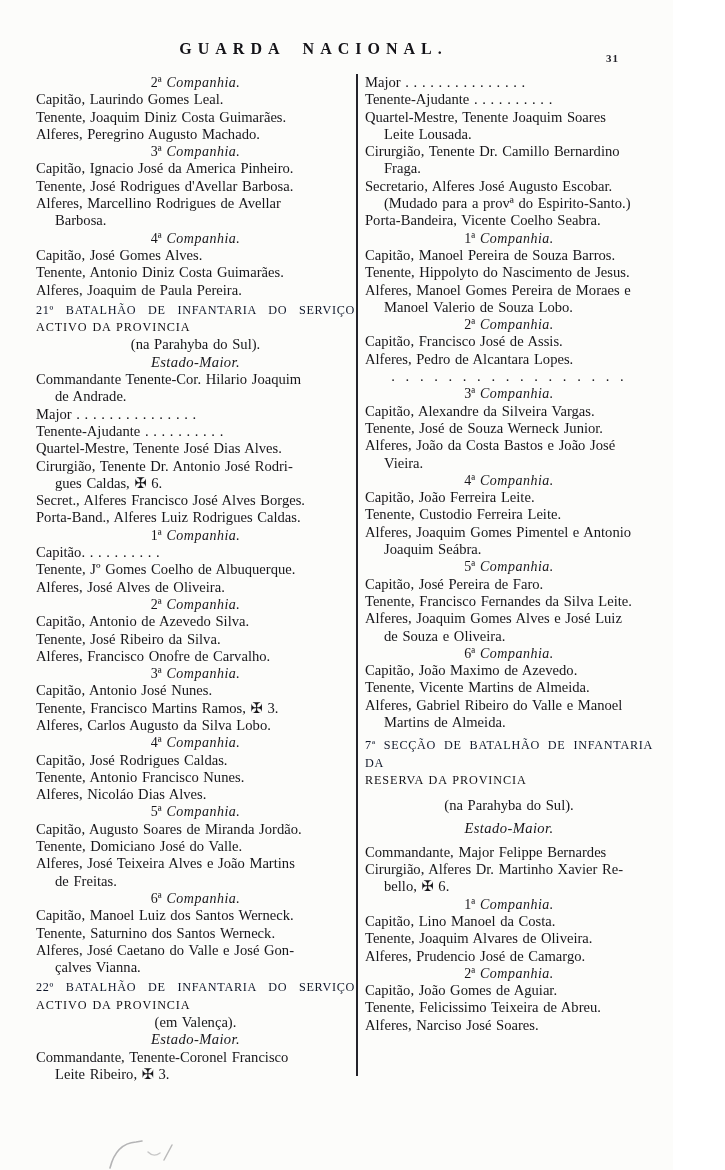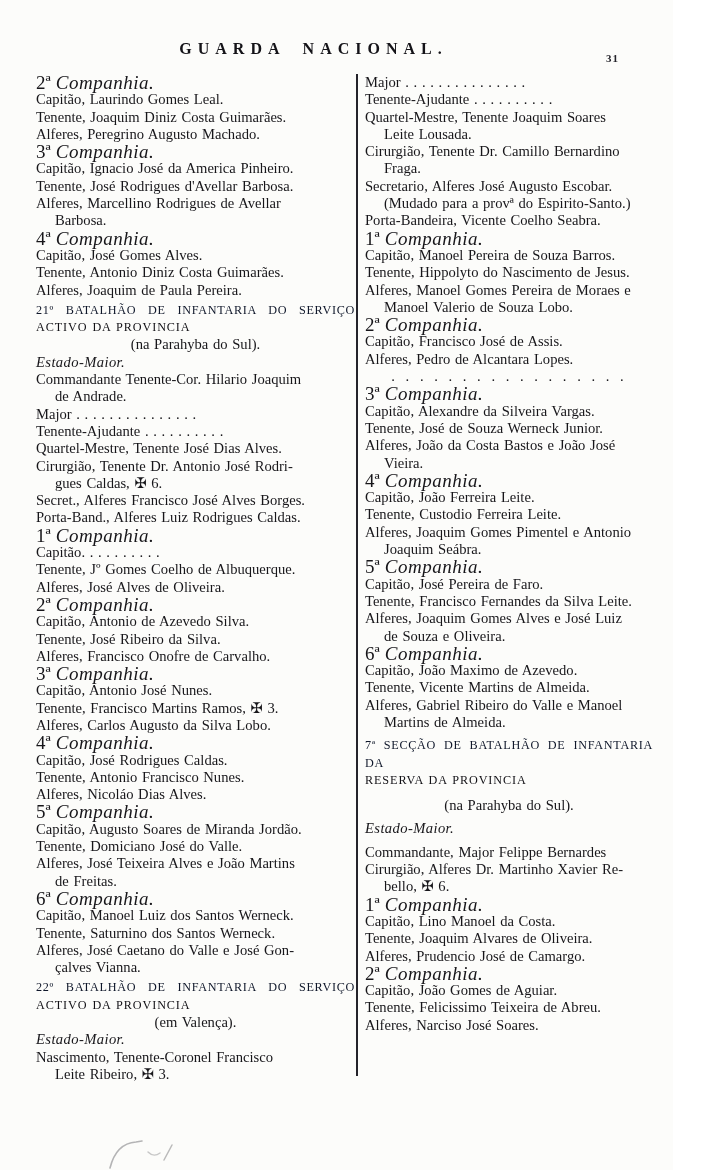--- a/index.html
+++ b/index.html
@@ -34,34 +34,34 @@
   .col-left{width:319px;}
   .col-right{flex:1;padding-left:7px;}
   .divider{
     width:2px;height:1002px;background:#24232a;
     margin-left:1px;flex:0 0 auto;
   }
   
   .line{word-spacing:1px;}
   .entry{padding-left:19px;text-indent:-19px;}
   .cont{padding-left:19px;}
-  .company{text-align:left;font-size:19px;}
+  .company{text-align:center;font-size:14px;}
   .company .cnum{font-style:normal;}
   .company .cword{font-style:italic;margin-left:5px;letter-spacing:0.5px;}
   .section{
     font-size:12.2px;letter-spacing:0.7px;
     text-align:justify;text-align-last:justify;
     font-weight:500;color:#0f172a;
   }
   .section2{
     font-size:12.2px;letter-spacing:0.9px;
     text-align:left;font-weight:500;color:#121116;
   }
   .place{text-align:center;}
-  .estado{text-align:left;font-style:italic;letter-spacing:0.4px;}
+  .estado{text-align:center;font-style:italic;letter-spacing:0.4px;}
   .dots{text-align:center;letter-spacing:3px;overflow:hidden;white-space:nowrap;}
   
   .pencil{position:absolute;left:102px;top:1130px;}
 </style>
 </head>
 <body>
 
 <div class="page">
 
   <div class="hdr">
@@ -120,21 +120,21 @@
         <div class="line cont">de Freitas.</div>
         <div class="line company"><span class="cnum">6ª</span><span class="cword">Companhia.</span></div>
         <div class="line entry">Capitão, Manoel Luiz dos Santos Werneck.</div>
         <div class="line entry">Tenente, Saturnino dos Santos Werneck.</div>
         <div class="line entry">Alferes, José Caetano do Valle e José Gon-</div>
         <div class="line cont">çalves Vianna.</div>
         <div class="line section" style="margin-top: 3px;">22º BATALHÃO DE INFANTARIA DO SERVIÇO</div>
         <div class="line section2">ACTIVO DA PROVINCIA</div>
         <div class="line place">(em Valença).</div>
         <div class="line estado">Estado-Maior.</div>
-        <div class="line entry">Nascimento, Tenente-Coronel Francisco</div>
+        <div class="line entry">Commandante, Tenente-Coronel Francisco</div>
         <div class="line cont">Leite Ribeiro, ✠ 3.</div>
       </div>
     <div class="divider"></div>
     <div class="col col-right" id="col-right">
         <div class="line entry">Major . . . . . . . . . . . . . . .</div>
         <div class="line entry">Tenente-Ajudante . . . . . . . . . .</div>
         <div class="line entry">Quartel-Mestre, Tenente Joaquim Soares</div>
         <div class="line cont">Leite Lousada.</div>
         <div class="line entry">Cirurgião, Tenente Dr. Camillo Bernardino</div>
         <div class="line cont">Fraga.</div>

